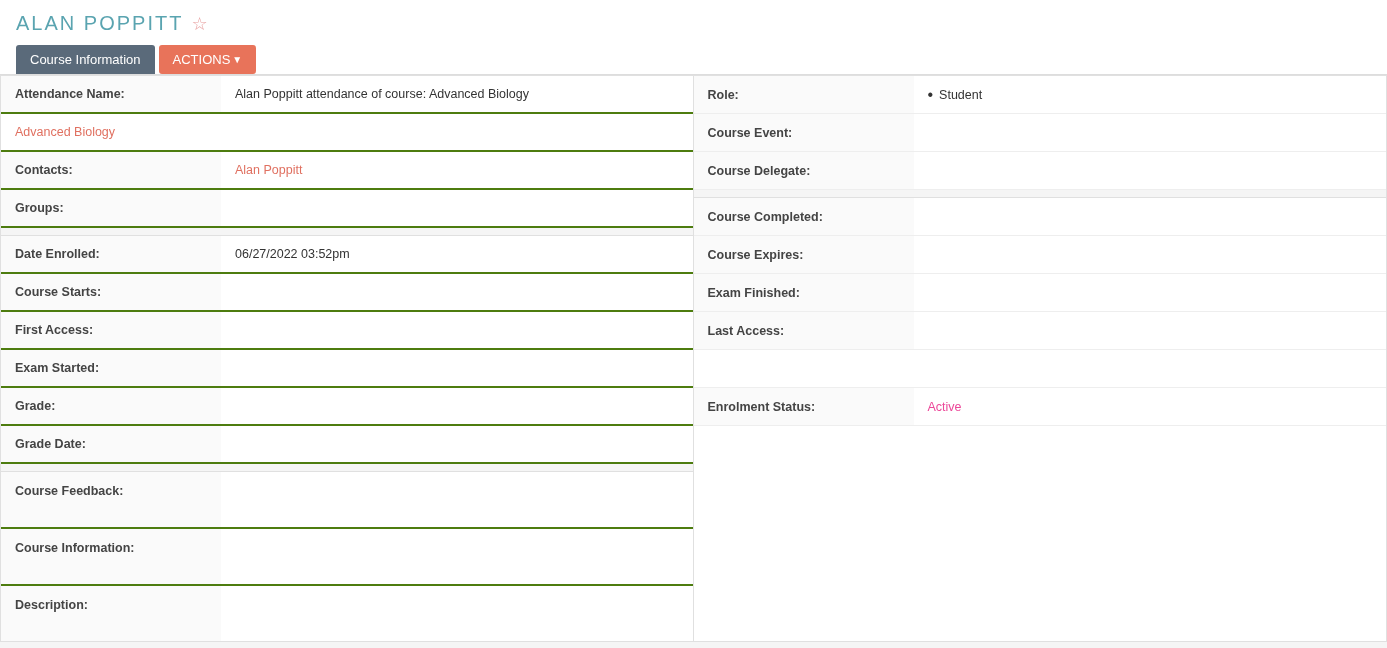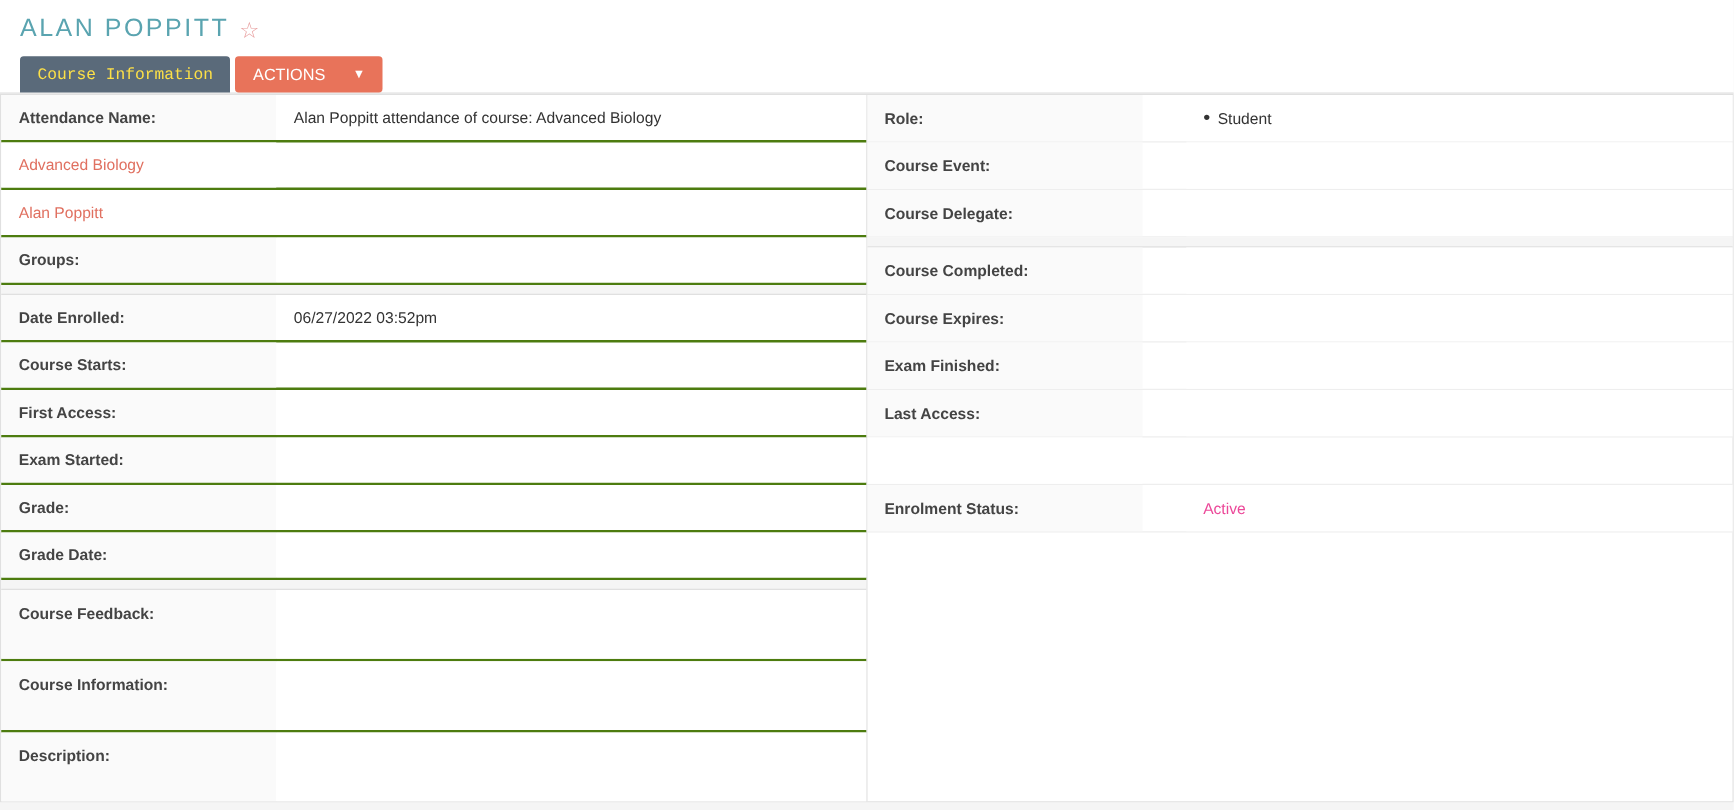--- a/index.html
+++ b/index.html
@@ -38,34 +38,33 @@
     }
     .tab-btn {
       padding: 7px 14px;
       font-size: 13px;
       border: none;
       cursor: pointer;
       border-radius: 3px 3px 0 0;
     }
     .tab-btn.active {
       background: #5a6a7a;
-      color: #fde047;
-      font-family: Liberation Mono, monospace;
+      color: #ffffff;
     }
     .actions-btn {
       background: #e8735a;
       color: #fff;
       padding: 7px 14px;
       font-size: 13px;
       border: none;
       cursor: pointer;
       border-radius: 3px;
       display: flex;
       align-items: center;
-      gap: 22px;
+      gap: 2px;
       margin-left: 4px;
     }
     .actions-btn .arrow {
       font-size: 10px;
     }
     .content {
       padding: 0;
       background: #fff;
     }
     .form-grid {
@@ -127,21 +126,20 @@
       align-items: flex-start;
       padding-top: 12px;
     }
     .section-spacer {
       height: 8px;
       background: #f5f5f5;
       border-bottom: 1px solid #e0e0e0;
     }
     .right-panel .field-row {
       border-bottom: 1px solid #eee;
-      gap: 35px;
     }
     .enrolment-active {
       color: #ec4899;
     }
   </style>
 </head>
 <body>
 
 <div class="header">
   <div class="header-title">
@@ -165,20 +163,21 @@
       <div class="field-row">
         <div class="field-label">Attendance Name:</div>
         <div class="field-value">Alan Poppitt attendance of course: Advanced Biology</div>
       </div>
 
       <div class="field-row">
         <div class="field-value link">Advanced Biology</div>
       </div>
 
       <div class="field-row">
+        <div class="field-label">Contacts:</div>
         <div class="field-value link">Alan Poppitt</div>
       </div>
 
       <div class="field-row">
         <div class="field-label">Groups:</div>
         <div class="field-value"></div>
       </div>
 
       <div class="section-spacer"></div>
 

